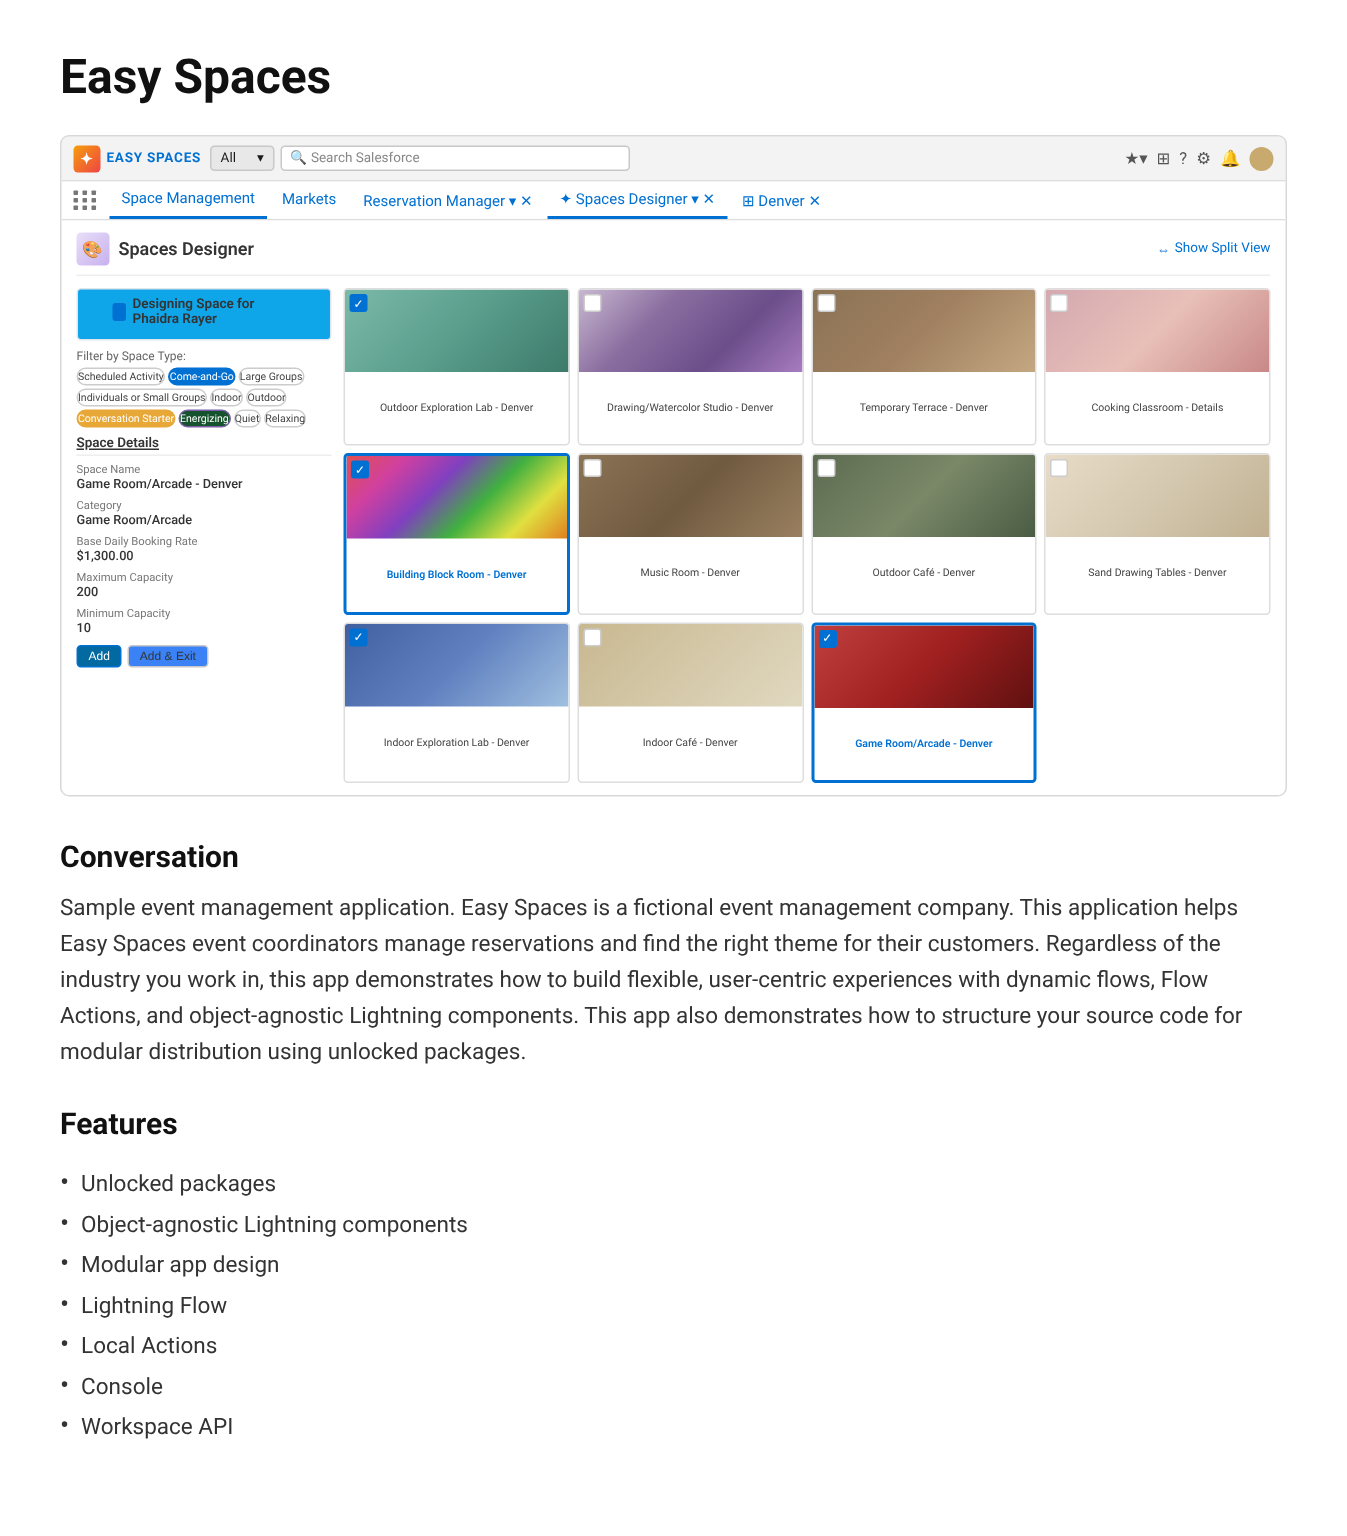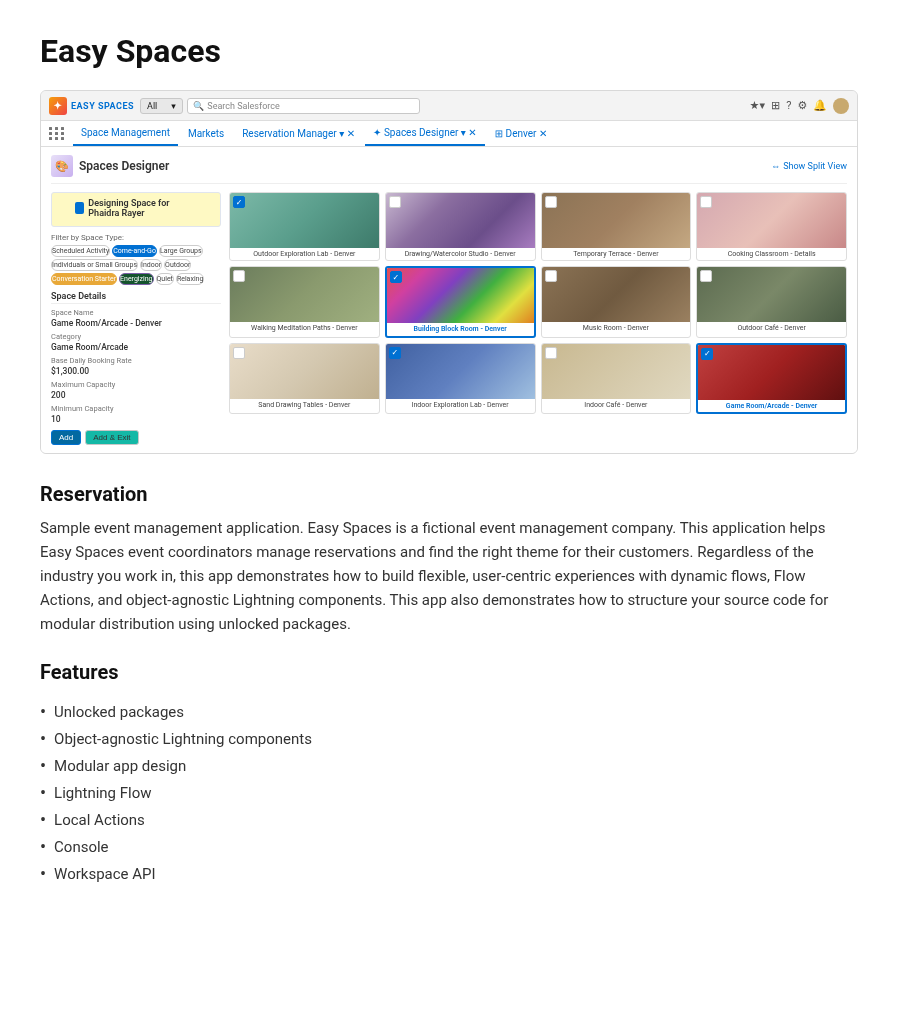--- a/index.html
+++ b/index.html
@@ -177,21 +177,21 @@
     .sf-inner {
       display: flex;
       gap: 8px;
     }
     .sf-sidebar {
       width: 170px;
       flex-shrink: 0;
       font-size: 9px;
     }
     .sf-designing-header {
-      background: #fef9c3;
+      background: #0ea5e9;
       border: 1px solid #e0e5ee;
       border-radius: 3px;
       padding: 5px 23px;
       margin-bottom: 6px;
       font-size: 9px;
     }
     .sf-designing-header .title {
       font-weight: 600;
       color: #333;
       font-size: 9px;
@@ -240,35 +240,36 @@
     }
 
     .space-details { margin-top: 6px; }
     .space-details-title {
       font-weight: 600;
       font-size: 9px;
       color: #333;
       margin-bottom: 4px;
       border-bottom: 1px solid #eee;
       padding-bottom: 2px;
+      text-decoration: underline;
     }
     .detail-row { margin-bottom: 4px; }
     .detail-field-name { font-size: 7.5px; color: #777; margin-bottom: 1px; }
     .detail-field-value { font-size: 8.5px; color: #333; font-weight: 500; }
     .detail-buttons {
       display: flex;
       gap: 4px;
       margin-top: 6px;
     }
     .detail-btn {
       font-size: 8px;
       padding: 2px 7px;
       border: 1px solid #c8c8c8;
       border-radius: 3px;
-      background: #14b8a6;
+      background: #3b82f6;
       cursor: pointer;
       color: #333;
     }
     .detail-btn.primary {
       background: #0369a1;
       color: white;
       border-color: #0070d2;
     }
 
     
@@ -297,21 +298,21 @@
       width: 100%;
       height: 55px;
       display: flex;
       align-items: center;
       justify-content: center;
       font-size: 18px;
     }
     .space-card-label {
       font-size: 7px;
       color: #444;
-      padding: 2px 3px;
+      padding: 20px 3px;
       text-align: center;
       line-height: 1.2;
     }
     .check-badge {
       position: absolute;
       top: 3px;
       left: 3px;
       width: 12px;
       height: 12px;
       background: white;
@@ -522,25 +523,20 @@
             <div class="card-img-placeholder card-color-3"></div>
             <div class="space-card-label">Temporary Terrace - Denver</div>
           </div>
 
           <div class="space-card">
             <div class="check-badge"></div>
             <div class="card-img-placeholder card-color-4"></div>
             <div class="space-card-label">Cooking Classroom - Details</div>
           </div>
 
-          <div class="space-card">
-            <div class="check-badge"></div>
-            <div class="card-img-placeholder card-color-5"></div>
-            <div class="space-card-label">Walking Meditation Paths - Denver</div>
-          </div>
 
           <div class="space-card selected">
             <div class="check-badge checked">✓</div>
             <div class="card-img-placeholder card-color-6"></div>
             <div class="space-card-label" style="font-weight:600;color:#0070d2;">Building Block Room - Denver</div>
           </div>
 
           <div class="space-card">
             <div class="check-badge"></div>
             <div class="card-img-placeholder card-color-7"></div>
@@ -576,21 +572,21 @@
             <div class="card-img-placeholder card-color-12"></div>
             <div class="space-card-label" style="font-weight:600;color:#0070d2;">Game Room/Arcade - Denver</div>
           </div>
 
         </div>
       </div>
     </div>
   </div>
 </div>
 
-<h2 class="section-title">Reservation</h2>
+<h2 class="section-title">Conversation</h2>
 
 <p class="description-text">Sample event management application. Easy Spaces is a fictional event management company. This application helps Easy Spaces event coordinators manage reservations and find the right theme for their customers. Regardless of the industry you work in, this app demonstrates how to build flexible, user-centric experiences with dynamic flows, Flow Actions, and object-agnostic Lightning components. This app also demonstrates how to structure your source code for modular distribution using unlocked packages.</p>
 
 <h2 class="features-title">Features</h2>
 
 <ul class="features-list">
   <li>Unlocked packages</li>
   <li>Object-agnostic Lightning components</li>
   <li>Modular app design</li>
   <li>Lightning Flow</li>

